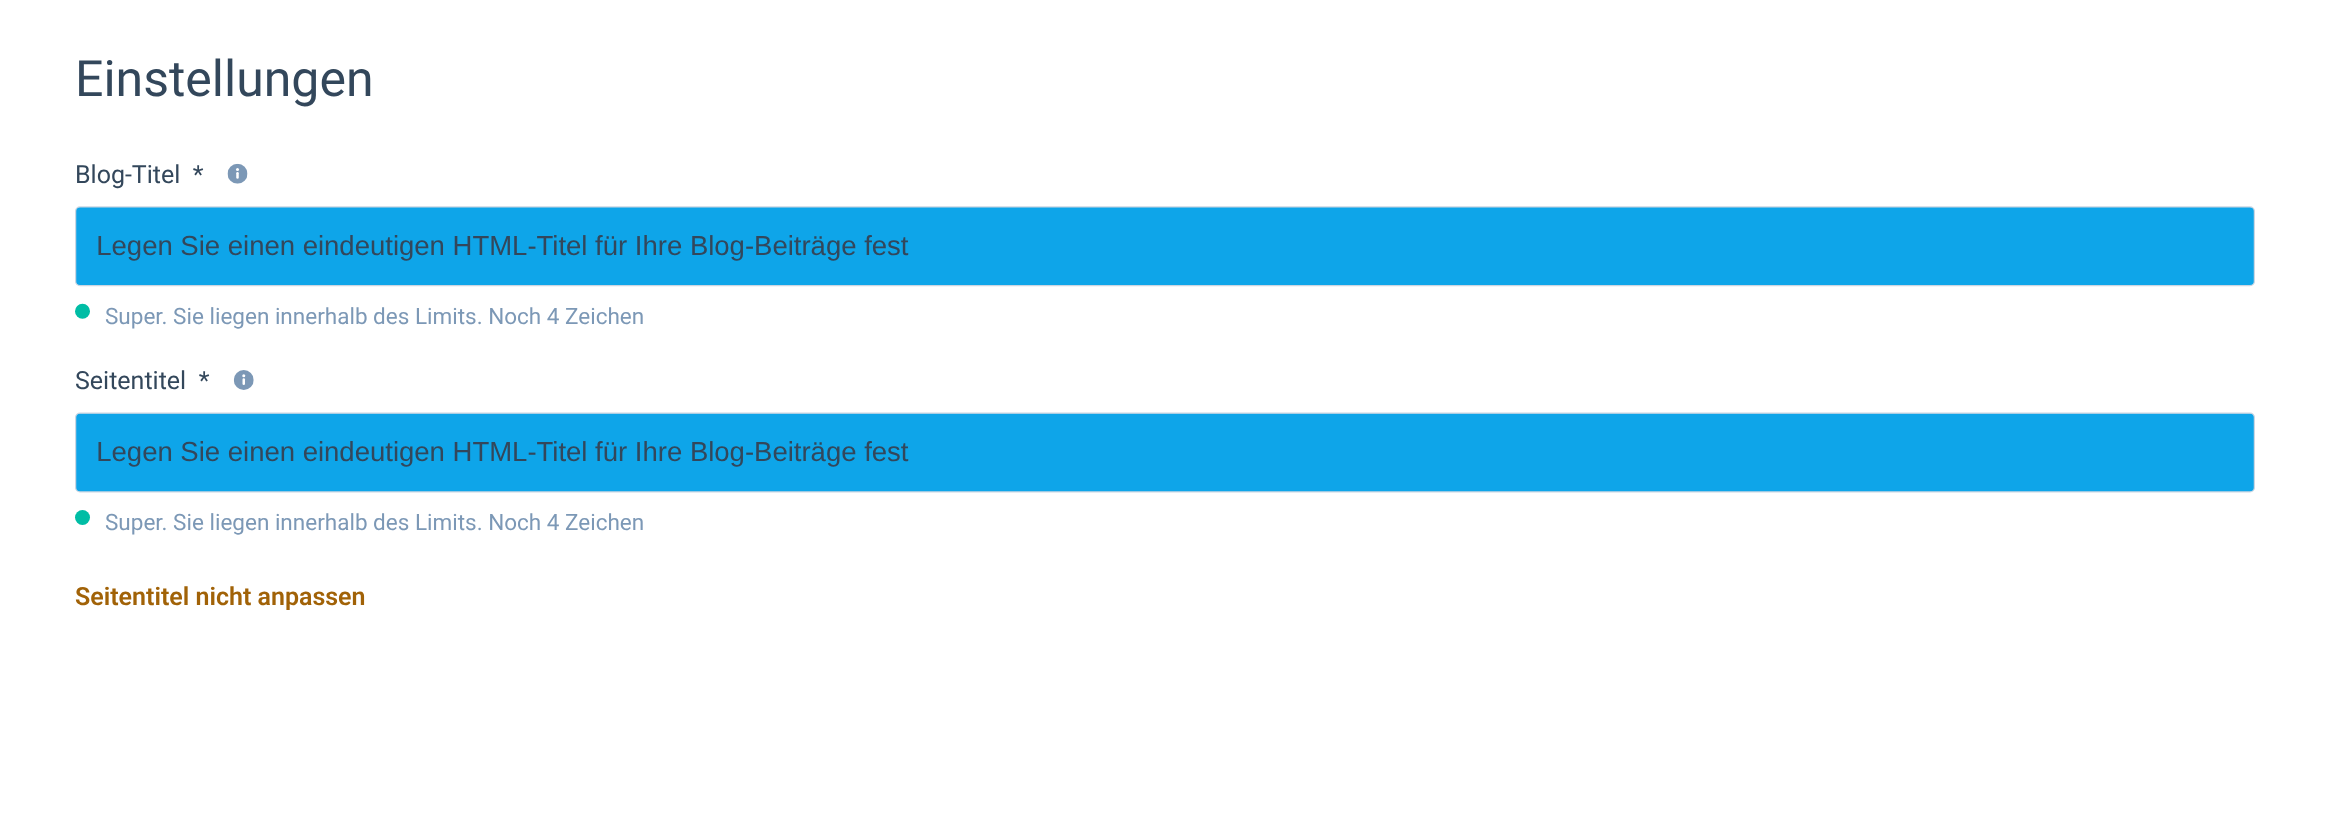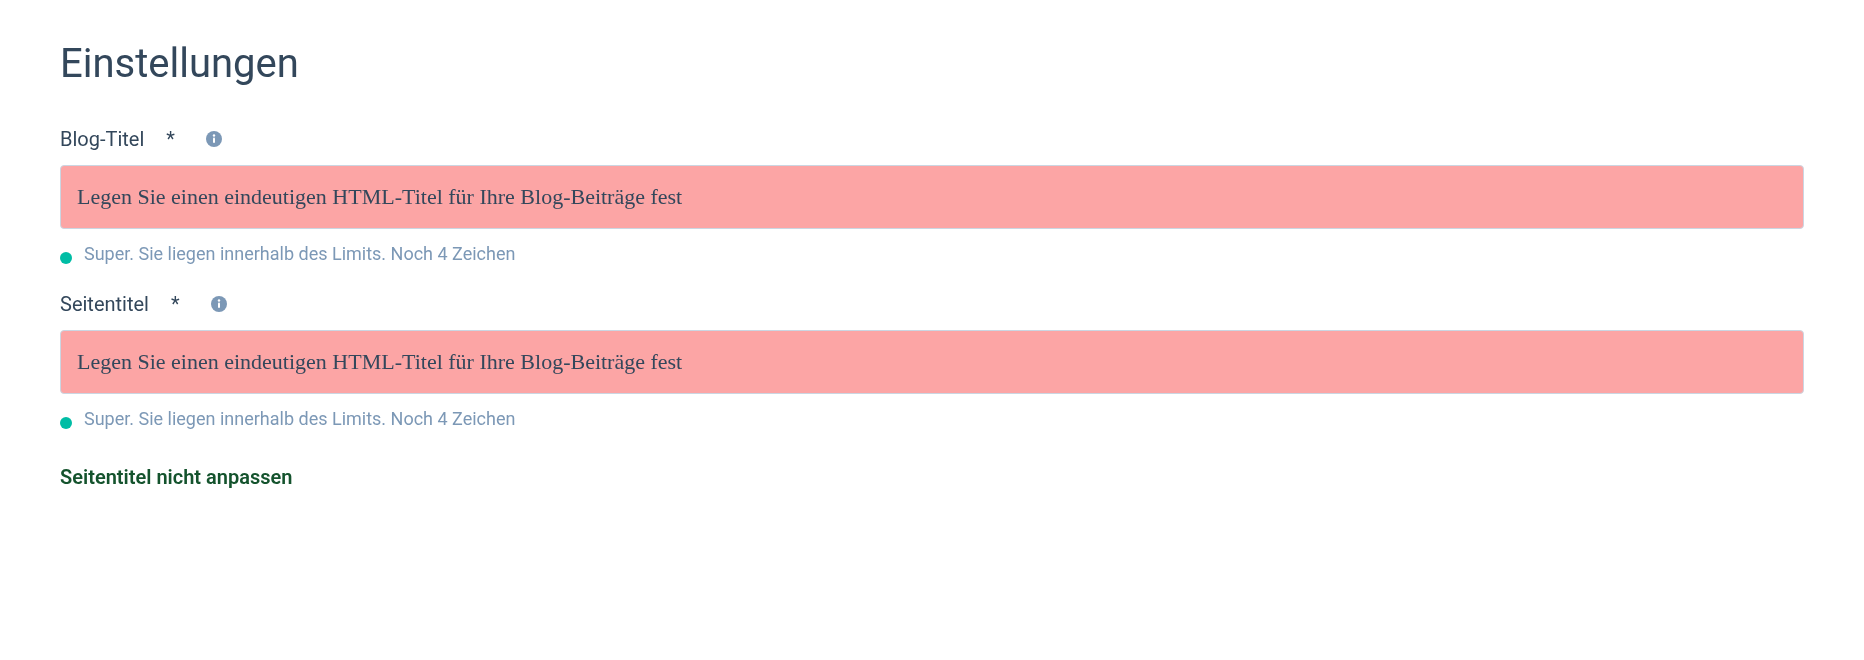--- a/index.html
+++ b/index.html
@@ -18,21 +18,21 @@
       font-weight: 400;
       color: #33475b;
       margin-bottom: 40px;
     }
     .field-group {
       margin-bottom: 28px;
     }
     .field-label-row {
       display: flex;
       align-items: center;
-      gap: 24px;
+      gap: 12px;
       margin-bottom: 14px;
     }
     .field-label {
       font-size: 20px;
       font-weight: 400;
       color: #33475b;
     }
     .required-asterisk {
       font-size: 20px;
       color: #33475b;
@@ -45,50 +45,50 @@
       align-items: center;
       justify-content: center;
       color: #7c98b6;
       margin-left: 6px;
     }
     .text-input {
       width: 100%;
       padding: 18px 16px;
       font-size: 22px;
       color: #33475b;
-      background: #fca5a5;
+      background: #0ea5e9;
       border: 1px solid #cbd6e2;
       border-radius: 4px;
       outline: none;
-      font-family: Liberation Serif, serif;
+      font-family: Liberation Sans, sans-serif;
     }
     .status-row {
       display: flex;
-      align-items: flex-end;
+      align-items: flex-start;
       gap: 12px;
       margin-top: 14px;
     }
     .status-dot {
       width: 12px;
       height: 12px;
       border-radius: 50%;
       flex-shrink: 0;
     }
     .status-dot.success {
       background: #00bda5;
     }
     .status-text {
       font-size: 18px;
       color: #7c98b6;
     }
     .link-action {
       display: inline-block;
       font-size: 20px;
       font-weight: 600;
-      color: #14532d;
+      color: #a16207;
       cursor: pointer;
       margin-top: 8px;
     }
   </style>
 </head>
 <body>
 
 
 
 <h1 class="page-title">Einstellungen</h1>

